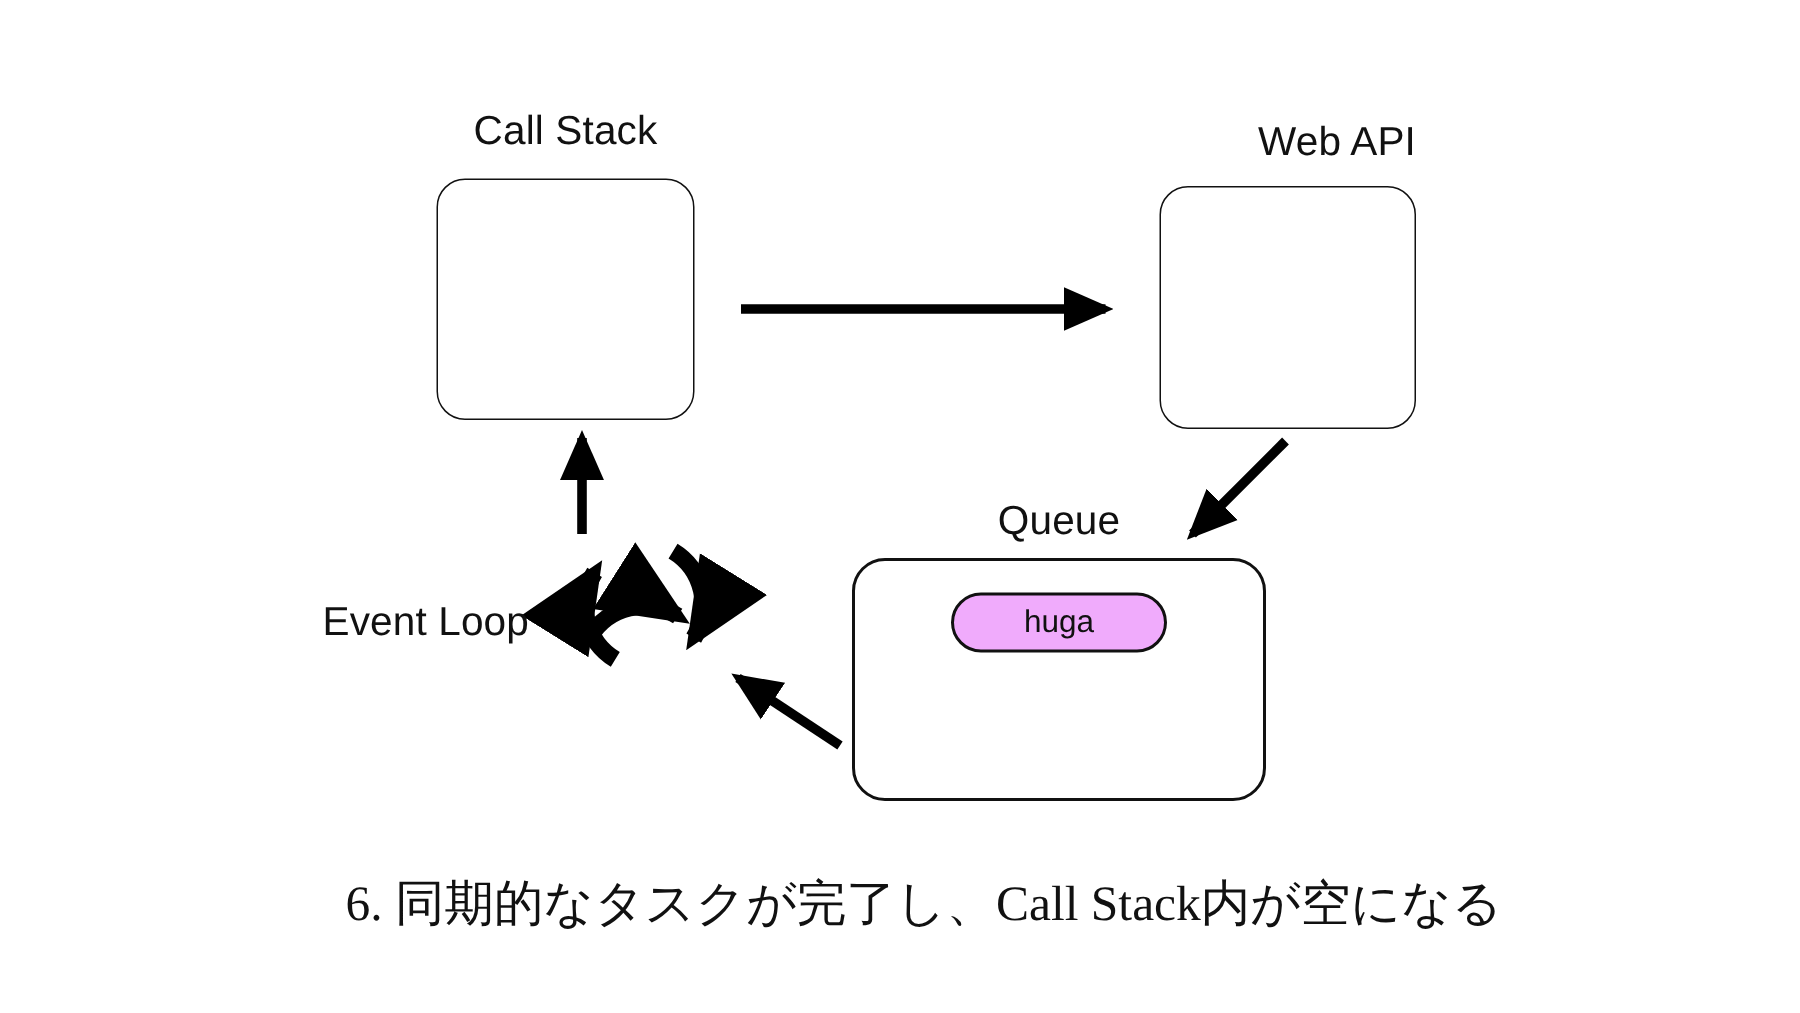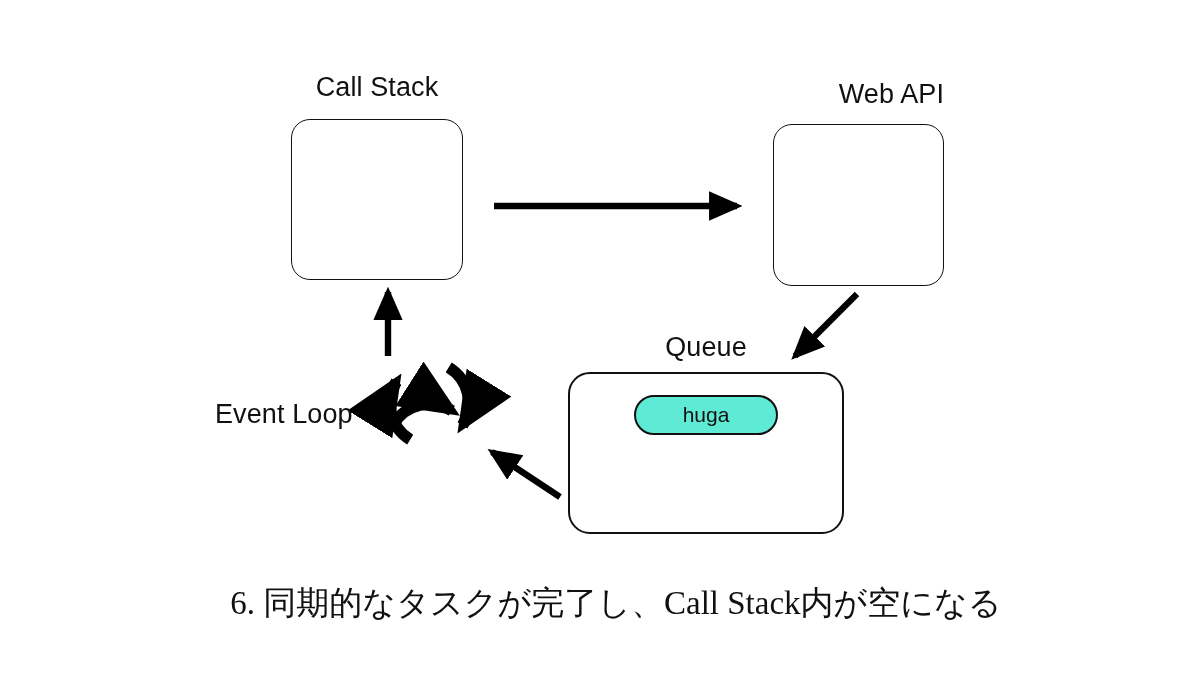--- a/index.html
+++ b/index.html
@@ -78,21 +78,21 @@
     height: 162px;
     border-width: 2.6px;
     border-radius: 22px;
   }
   #task-huga {
     position: absolute;
     left: 634px;
     top: 395px;
     width: 144px;
     height: 40px;
-    background: #5eead4;
+    background: #f0abfc;
     border: 2.2px solid #111111;
     border-radius: 20px;
     box-sizing: border-box;
     display: flex;
     align-items: center;
     justify-content: center;
     font-family: "Liberation Sans", sans-serif;
     font-size: 21px;
     color: #111111;
   }

